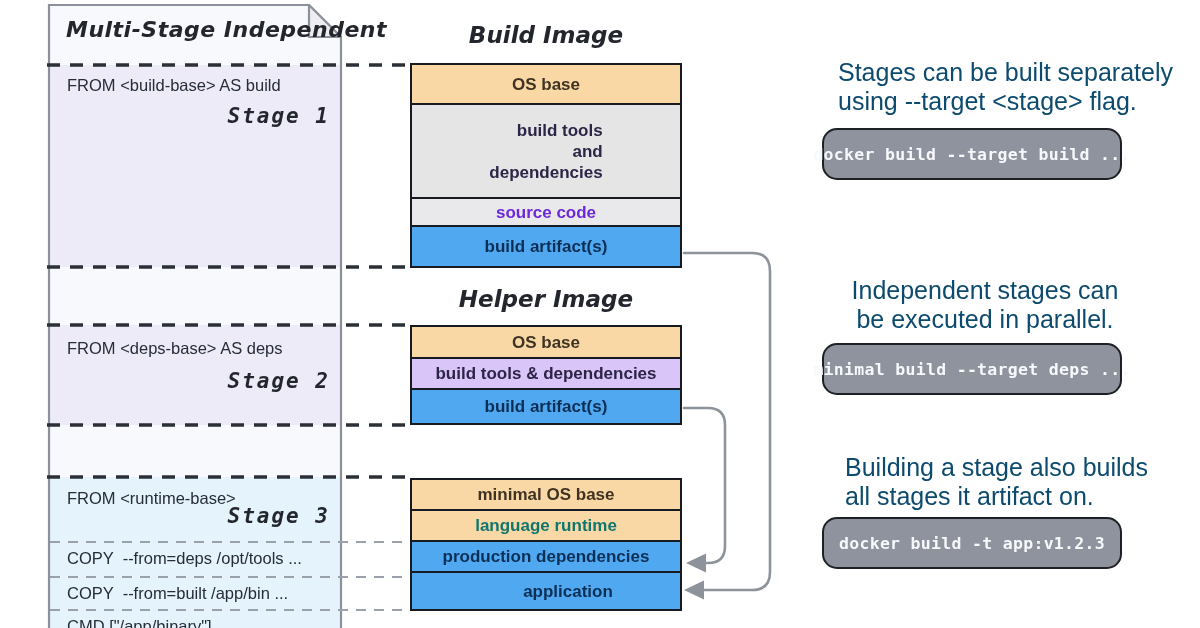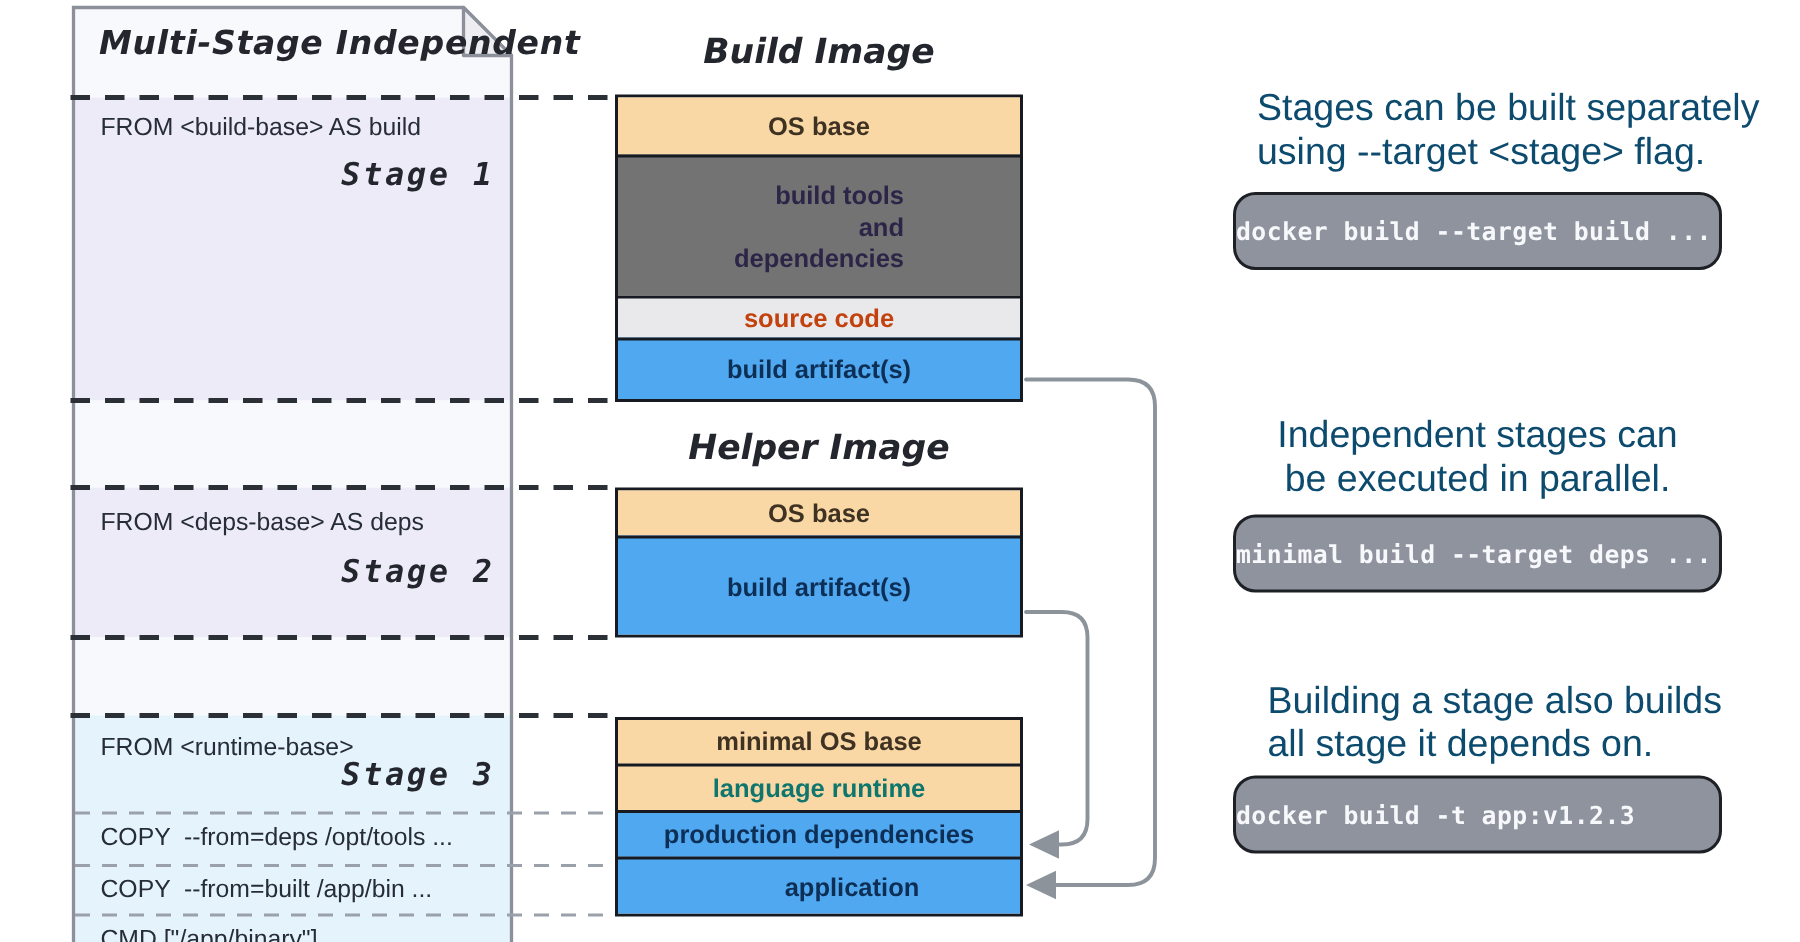--- a/index.html
+++ b/index.html
@@ -44,24 +44,24 @@
   .img-title{
     position:absolute;left:410px;width:272px;text-align:center;
     font-size:23px;
   }
   
   .note-text{
     font-size:25px;line-height:28.5px;color:#0c4a6e;font-weight:400;
     white-space:pre-line;
   }
   .pill{
-    position:absolute;left:822px;width:326px;height:52px;
+    position:absolute;left:822px;width:300px;height:52px;
     background:#8e939d;border:2.5px solid #1d2025;border-radius:15px;
     box-sizing:border-box;
-    display:flex;align-items:center;justify-content:flex-start;
+    display:flex;align-items:center;justify-content:center;
   }
   .pill span{
     font-family:"DejaVu Sans Mono",monospace;font-size:16.5px;
     font-weight:700;color:#f6f8fb;letter-spacing:.3px;white-space:pre;
   }
   svg{position:absolute;left:0;top:0;pointer-events:none;}
 </style>
 </head>
 <body>
 
@@ -111,30 +111,31 @@
 
 <div class="abs file-text" style="left:67px;top:489px">FROM &lt;runtime-base&gt;</div>
 <div class="abs hand-mono stage-label" style="left:130px;top:504px">Stage 3</div>
 <div class="abs file-text" style="left:67px;top:549px">COPY  --from=deps /opt/tools ...</div>
 <div class="abs file-text" style="left:67px;top:584px">COPY  --from=built /app/bin ...</div>
 <div class="abs file-text" style="left:67px;top:617px">CMD ["/app/binary"]</div>
 
 <div class="abs img-title hand" style="top:22px">Build Image</div>
 <div class="stack" style="top:63px;height:205px">
   <div class="layer" style="flex: 0 0 38px; background: rgb(249, 216, 166); color: rgb(63, 50, 34);">OS base</div>
-  <div class="layer" style="flex: 0 0 92px; background: #737373; color: rgb(45, 37, 71);">build tools
+  <div class="layer" style="flex: 0 0 92px; background: #e5e5e5; color: rgb(45, 37, 71);">build tools
 and
 dependencies</div>
-  <div class="layer" style="flex: 0 0 26px; background: rgb(233, 233, 236); color: #c2410c;">source code</div>
+  <div class="layer" style="flex: 0 0 26px; background: rgb(233, 233, 236); color: #6d28d9;">source code</div>
   <div class="layer" style="flex: 1 1 auto; background: rgb(79, 168, 240); color: rgb(14, 47, 85);">build artifact(s)</div>
 </div>
 
 <div class="abs img-title hand" style="top:286px">Helper Image</div>
 <div class="stack" style="top:325px;height:100px">
   <div class="layer" style="flex: 0 0 30px; background: rgb(249, 216, 166); color: rgb(63, 50, 34);">OS base</div>
+  <div class="layer" style="flex: 0 0 29px; background: rgb(217, 197, 248); color: rgb(45, 37, 71);">build tools &amp; dependencies</div>
   <div class="layer" style="flex: 1 1 auto; background: rgb(79, 168, 240); color: rgb(14, 47, 85);">build artifact(s)</div>
 </div>
 
 <div class="stack" style="top:478px;height:133px">
   <div class="layer" style="flex: 0 0 29px; background: rgb(249, 216, 166); color: rgb(63, 50, 34);">minimal OS base</div>
   <div class="layer" style="flex: 0 0 29px; background: rgb(249, 216, 166); color: #0f766e;">language runtime</div>
   <div class="layer" style="flex: 0 0 29px; background: rgb(79, 168, 240); color: rgb(14, 47, 85);">production dependencies</div>
   <div class="layer" style="flex: 1 1 auto; background: rgb(79, 168, 240); color: rgb(14, 47, 85); padding-left: 44px;">application</div>
 </div>
 
@@ -144,16 +145,16 @@
   <span>docker build --target build ...</span>
 </div>
 
 <div class="abs note-text" style="left:822px;top:276px;width:326px;text-align:center">Independent stages can
 be executed in parallel.</div>
 <div class="pill" style="top:343px">
   <span>minimal build --target deps ...</span>
 </div>
 
 <div class="abs note-text" style="left:845px;top:453px">Building a stage also builds
-all stage it depends on.</div>
+all stages it artifact on.</div>
 <div class="pill" style="top:517px">
   <span>docker build -t app:v1.2.3</span>
 </div>
 
 </body></html>

